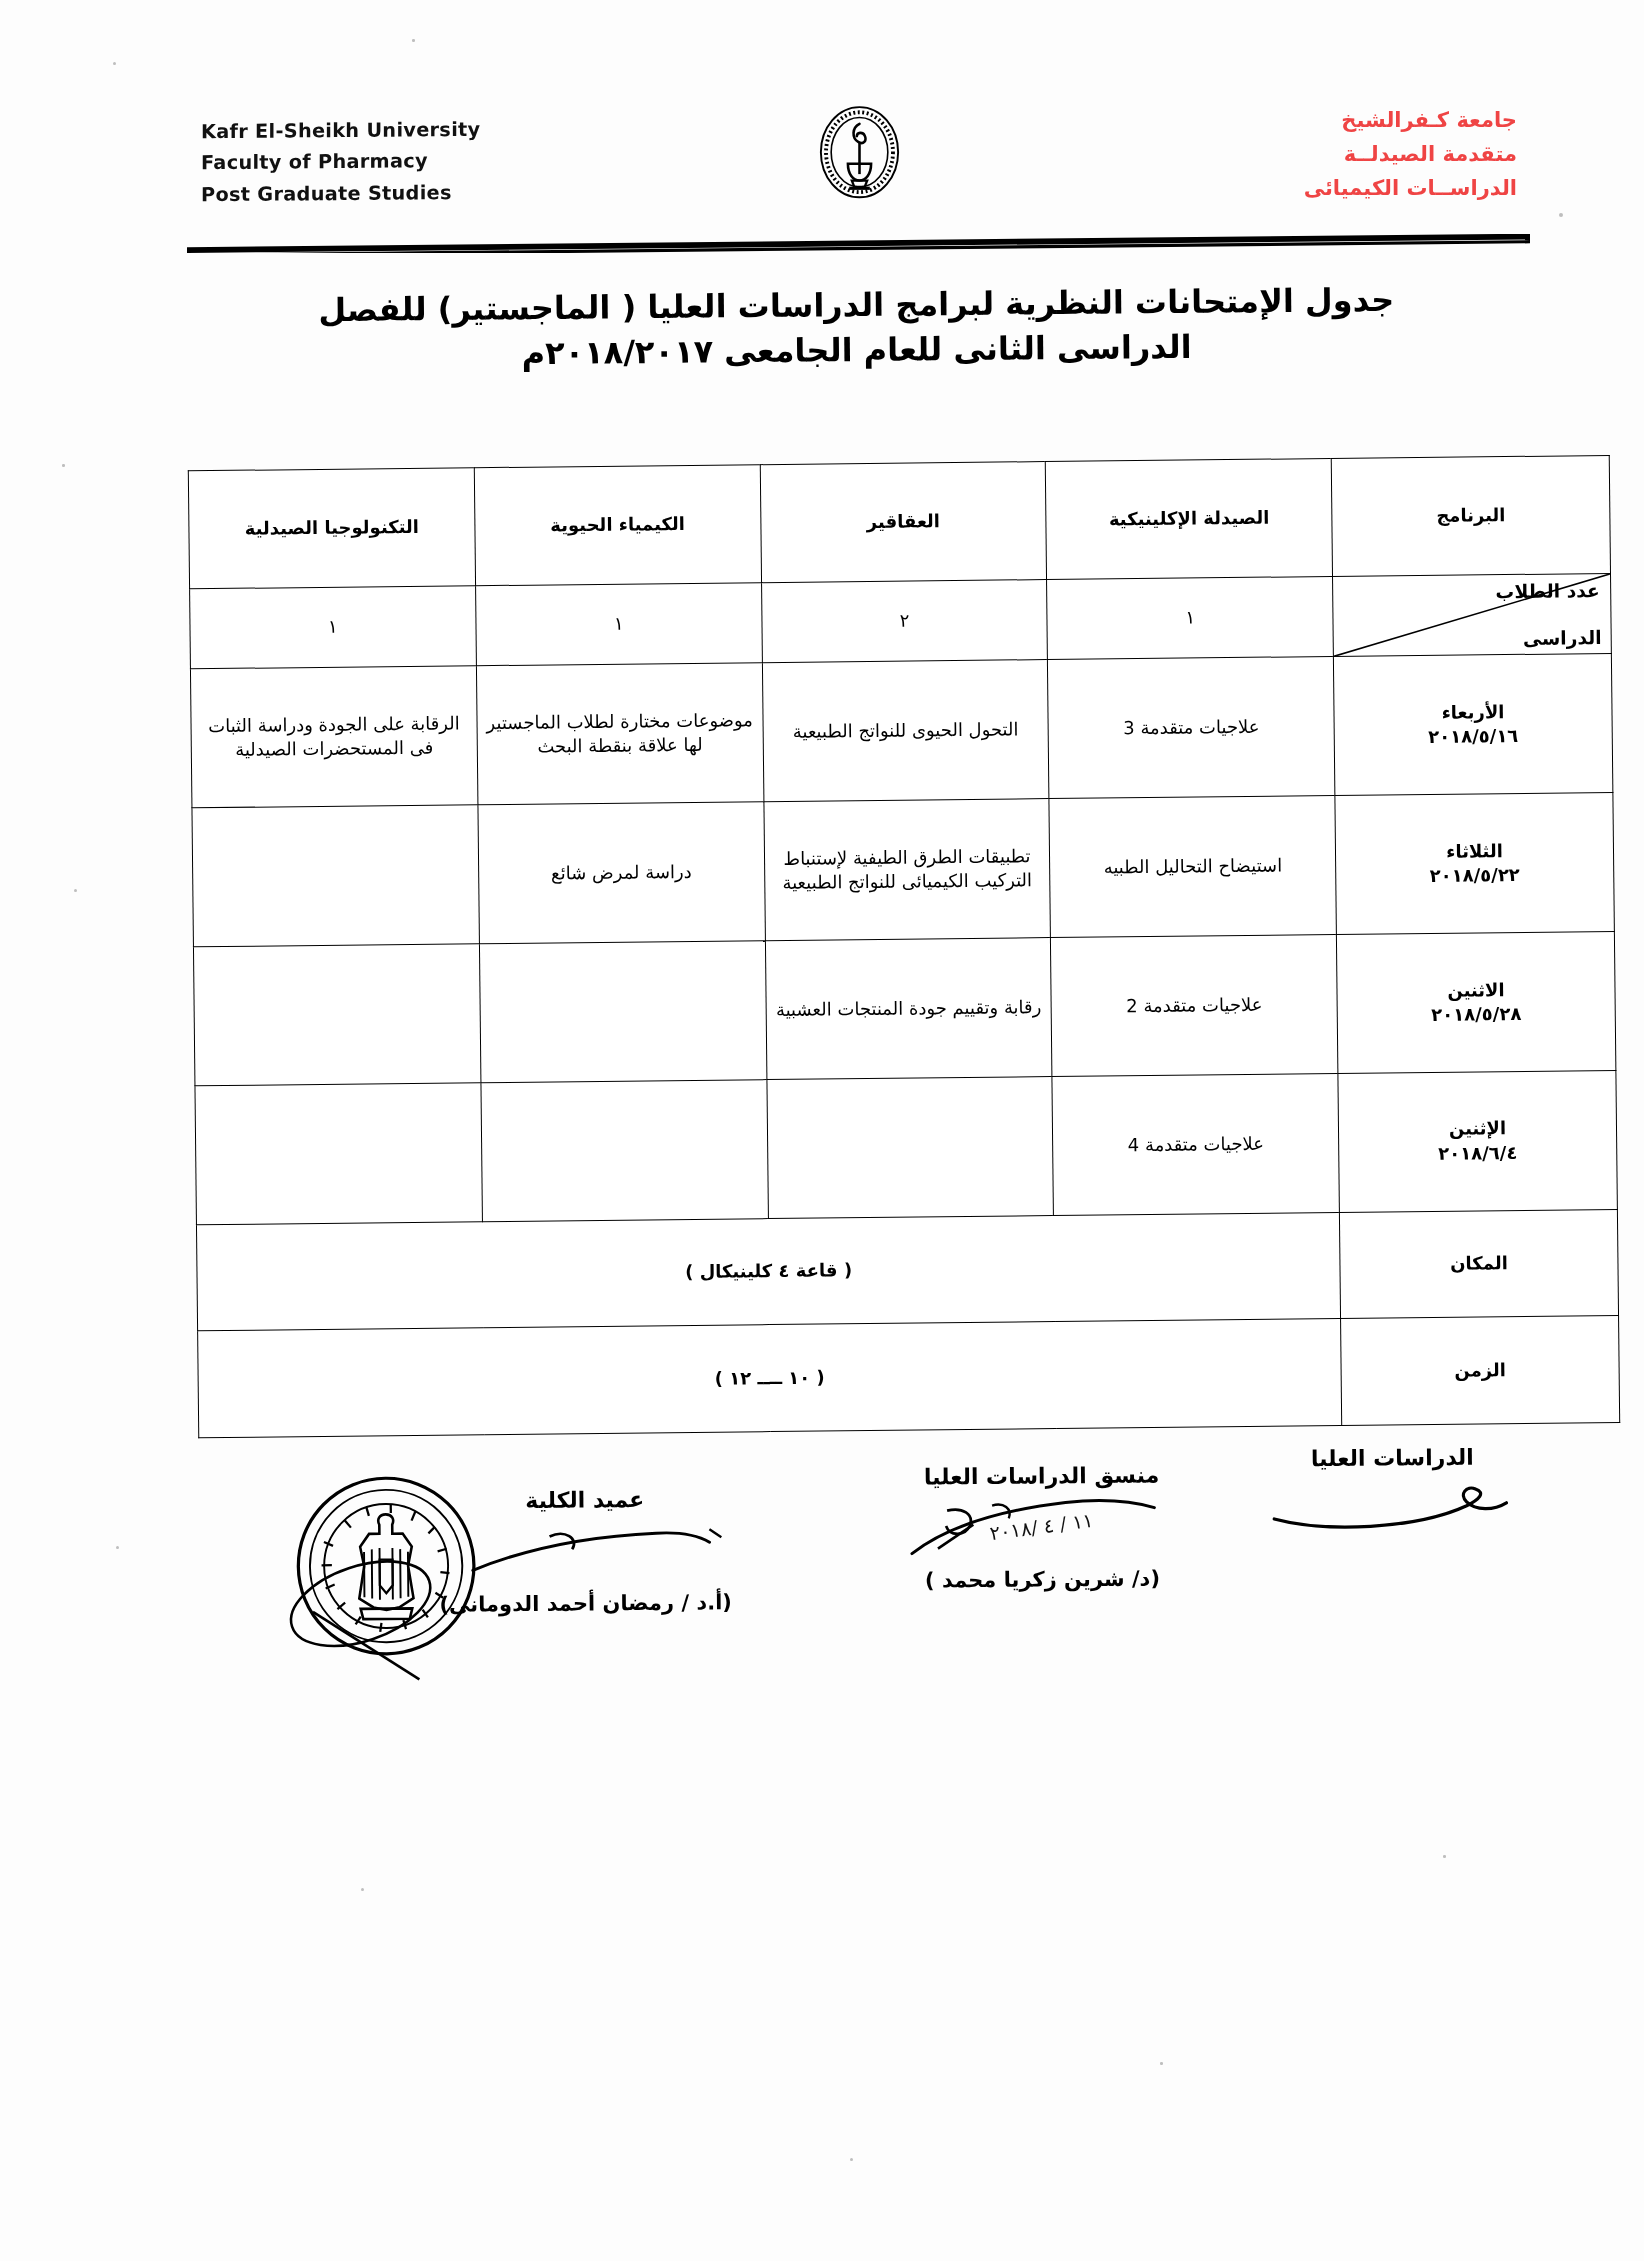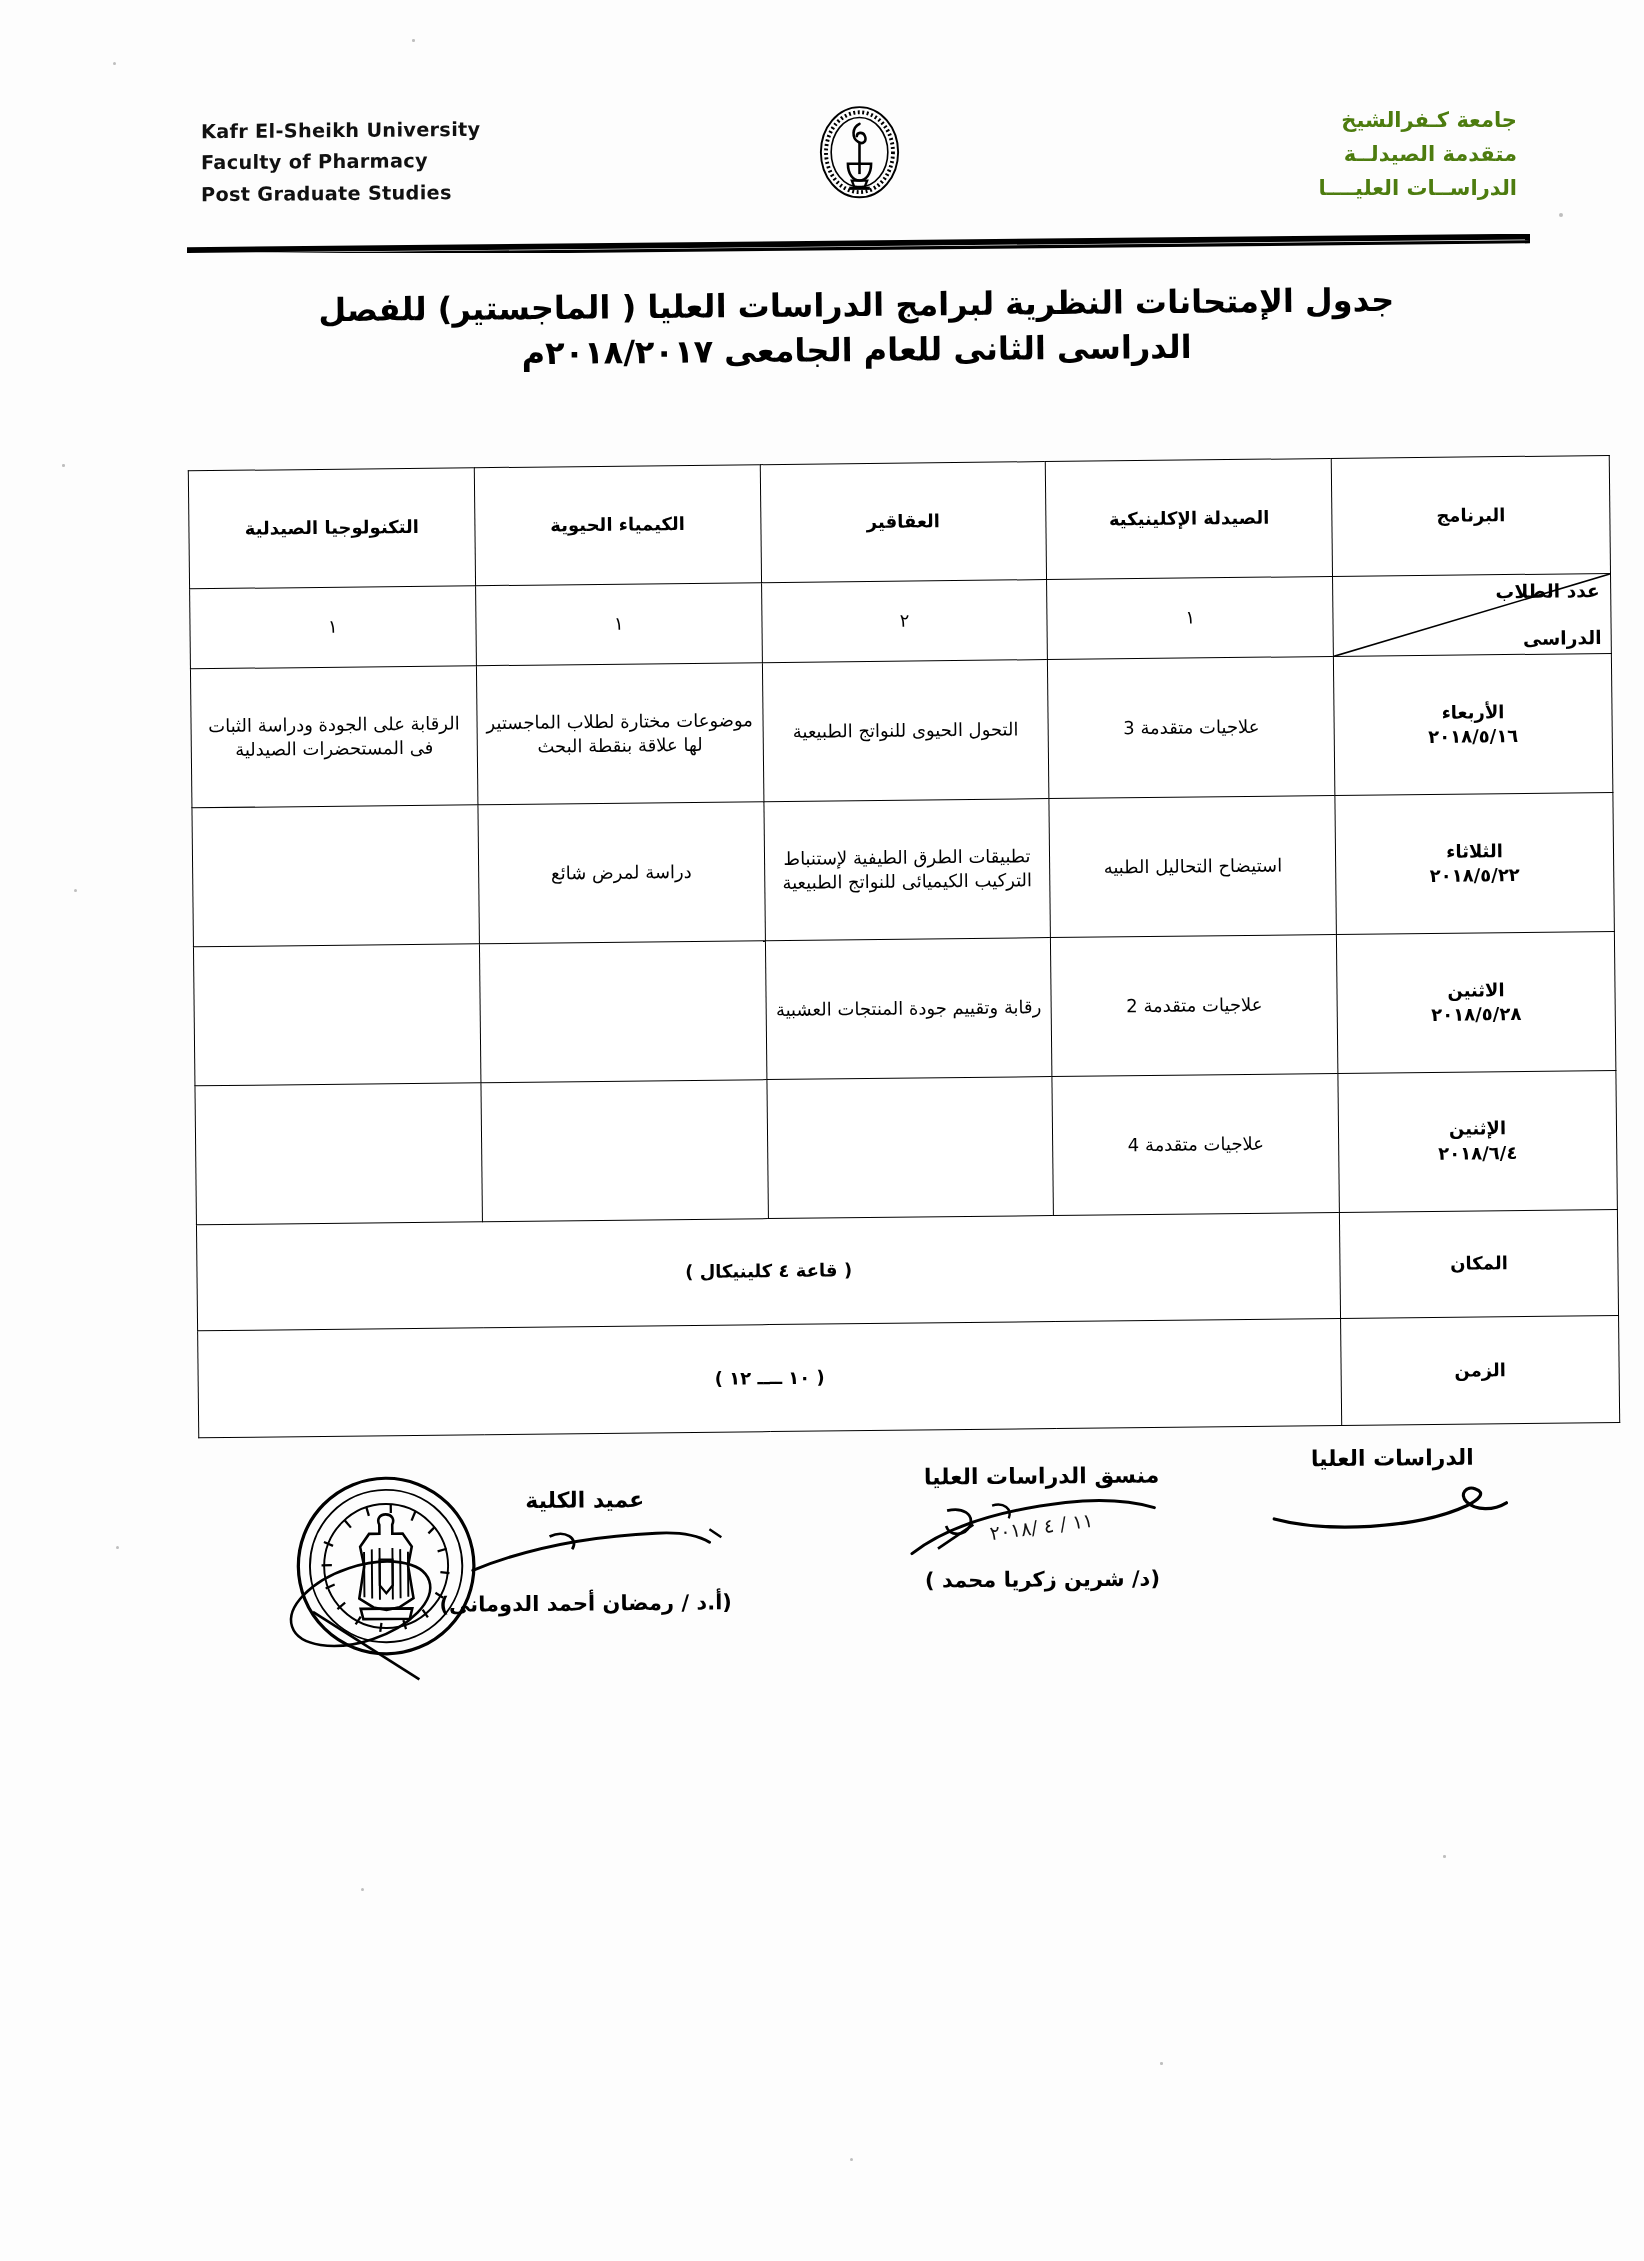--- a/index.html
+++ b/index.html
@@ -48,21 +48,21 @@
   .lh-right {
     position: absolute;
     right: 13px;
     top: 6.4px;
     direction: rtl;
     text-align: right;
     font-family: "DejaVu Sans", "Liberation Sans", sans-serif;
     font-weight: bold;
     font-size: 21px;
     line-height: 1.62;
-    color: #4d7c0f;
+    color: #ef4444;
   }
   .lh-right div { white-space: nowrap; }
   .lh-logo {
     position: absolute;
     left: 50%;
     top: 5.2px;
     margin-left: -46px;
     width: 93px;
     height: 103px;
   }
@@ -260,21 +260,21 @@
         <path d="M72 62 L72 112" stroke="#000" stroke-width="4"></path>
         <path d="M54 96 C54 112 62 122 72 122 C82 122 90 112 90 96 Z" fill="none" stroke="#000" stroke-width="4"></path>
         <path d="M60 122 L84 122 L80 132 L64 132 Z" fill="none" stroke="#000" stroke-width="3.5"></path>
         <path d="M56 134 L88 134" stroke="#000" stroke-width="5"></path>
       </svg>
     </div>
 
     <div class="lh-right">
       <div>جامعة كـفرالشيخ</div>
       <div>متقدمة الصيدلــة</div>
-      <div>الدراســات العليــــا</div>
+      <div>الدراســات الكيميائى</div>
     </div>
 
     <div class="lh-rule">
       <svg viewBox="0 0 2085 30" width="1343" height="19.3" preserveAspectRatio="none">
         <path d="M0 25 L2085 4" stroke="#000" stroke-width="9" fill="none"></path>
         <path d="M0 33 L2085 12" stroke="#000" stroke-width="5" fill="none"></path>
         <path d="M2 22 L2 40" stroke="#000" stroke-width="7" fill="none"></path>
       </svg>
     </div>
   </div>

